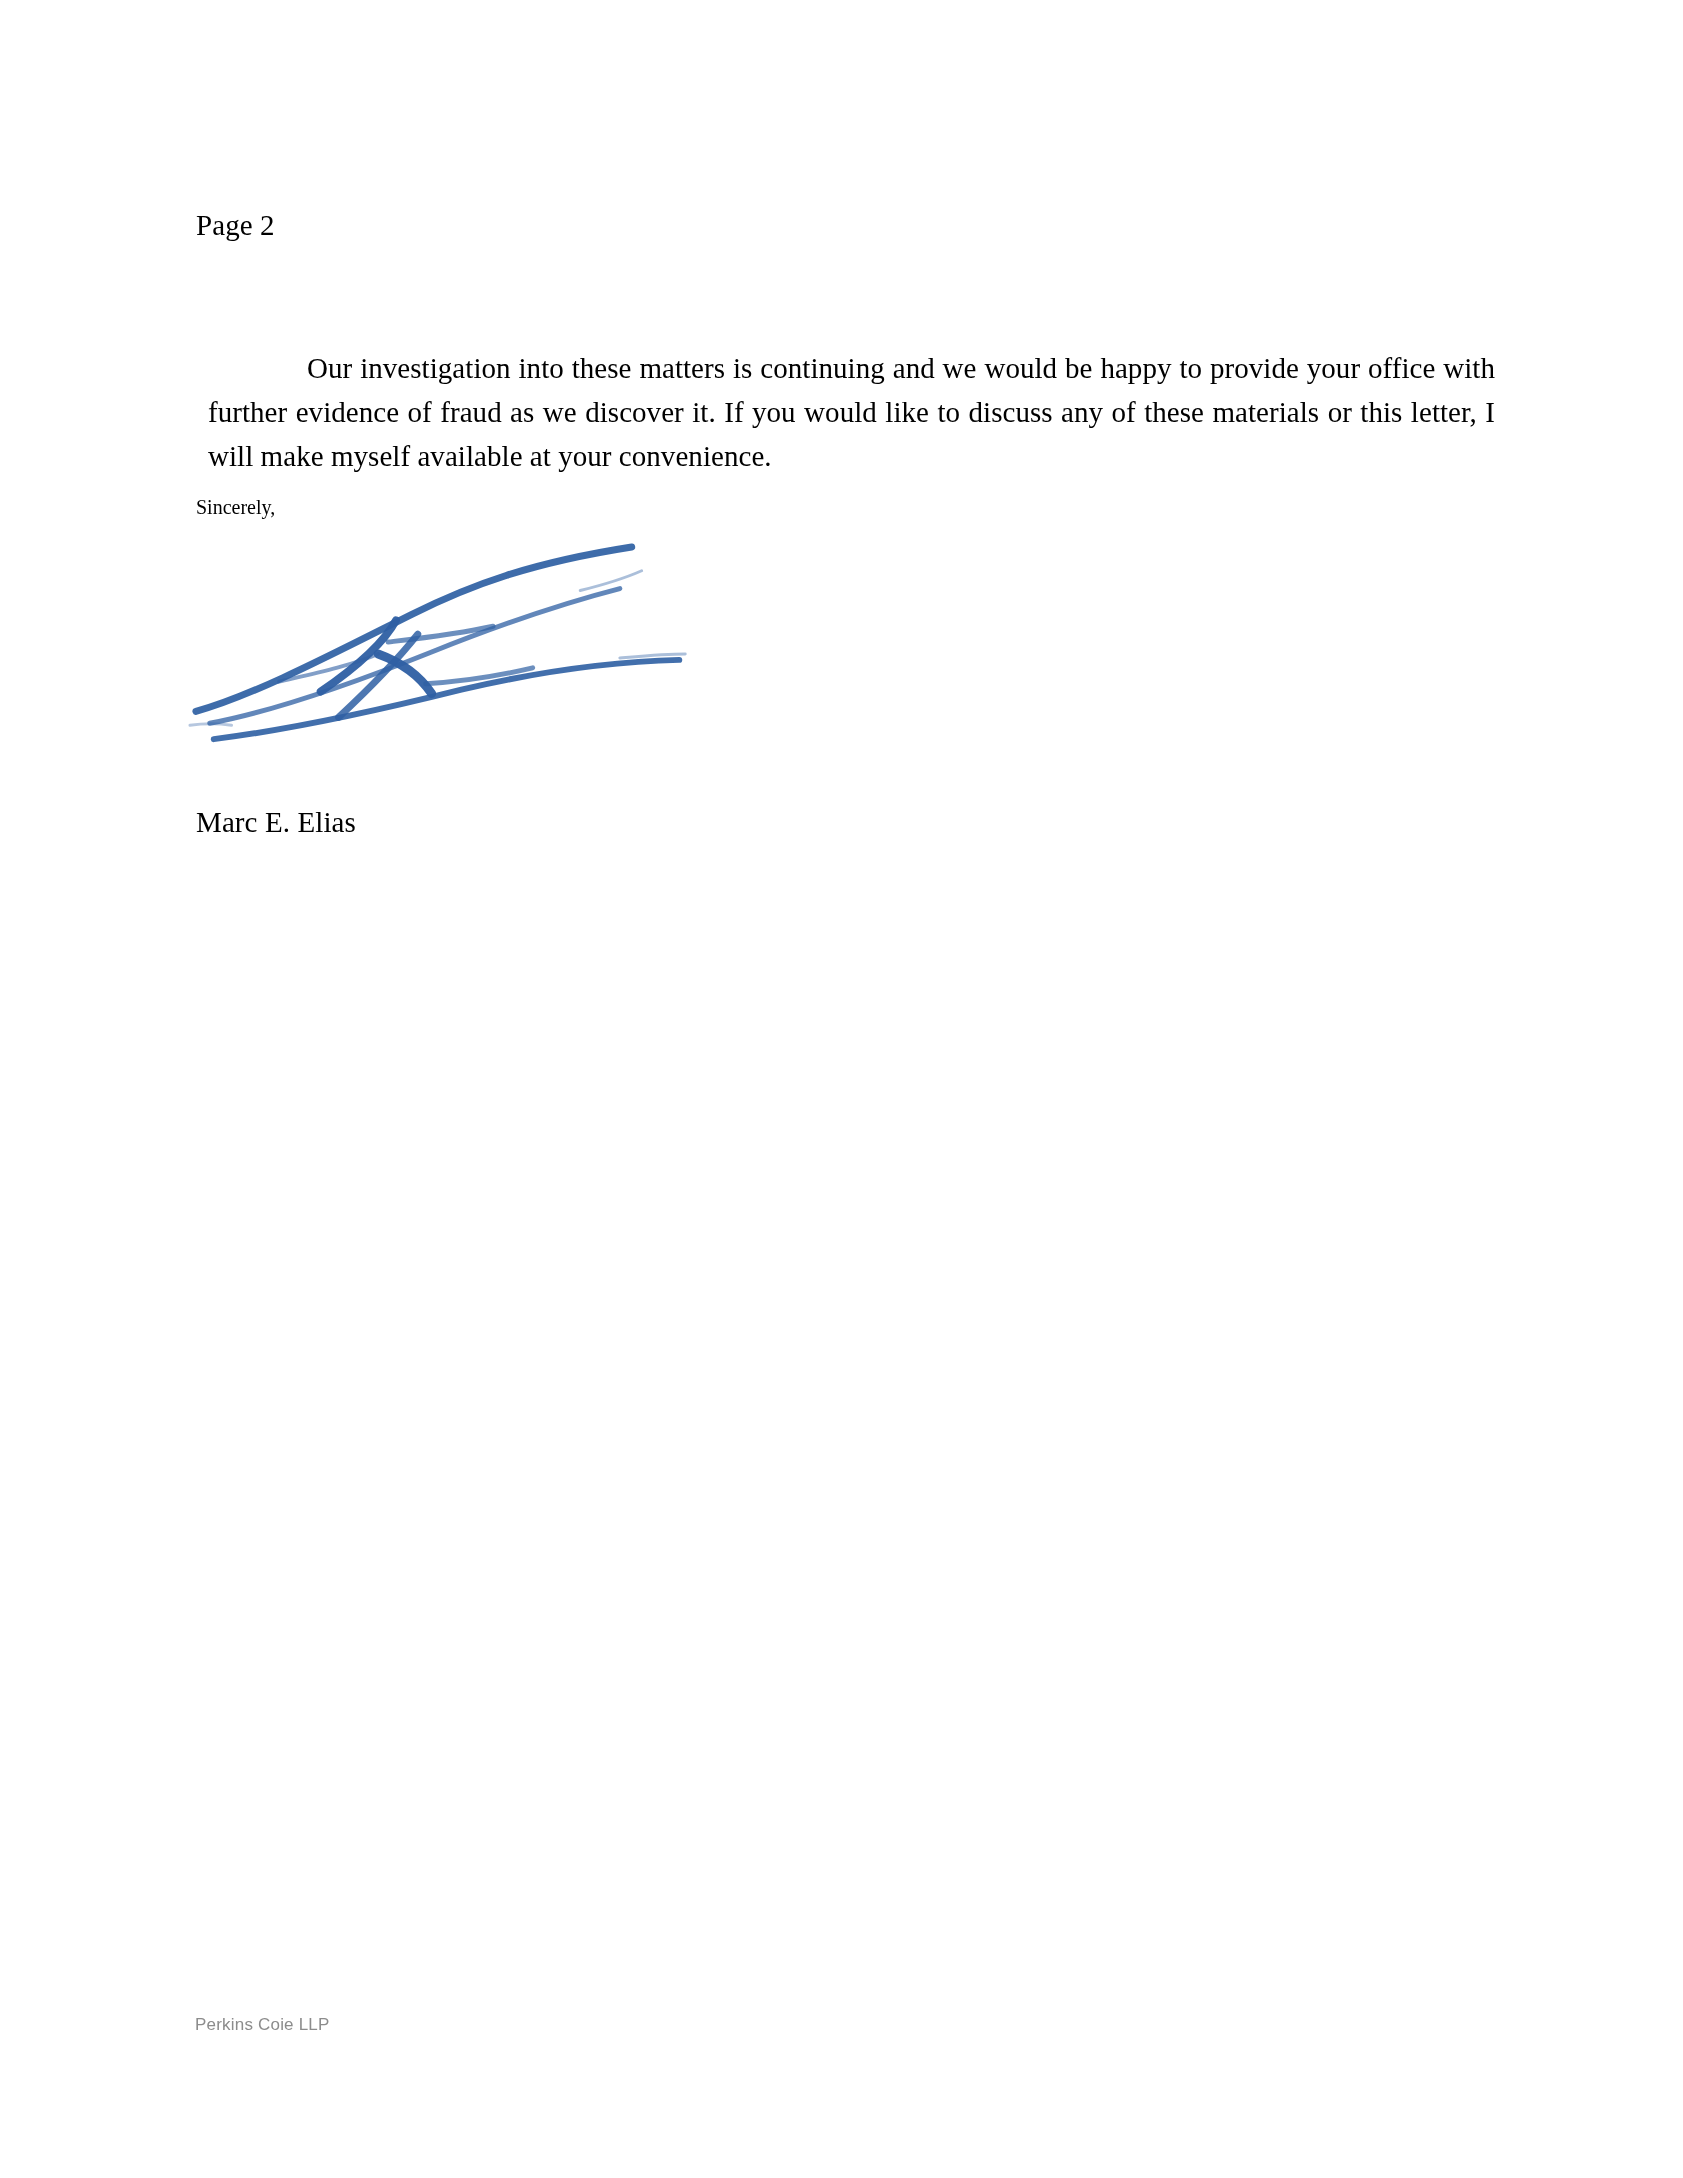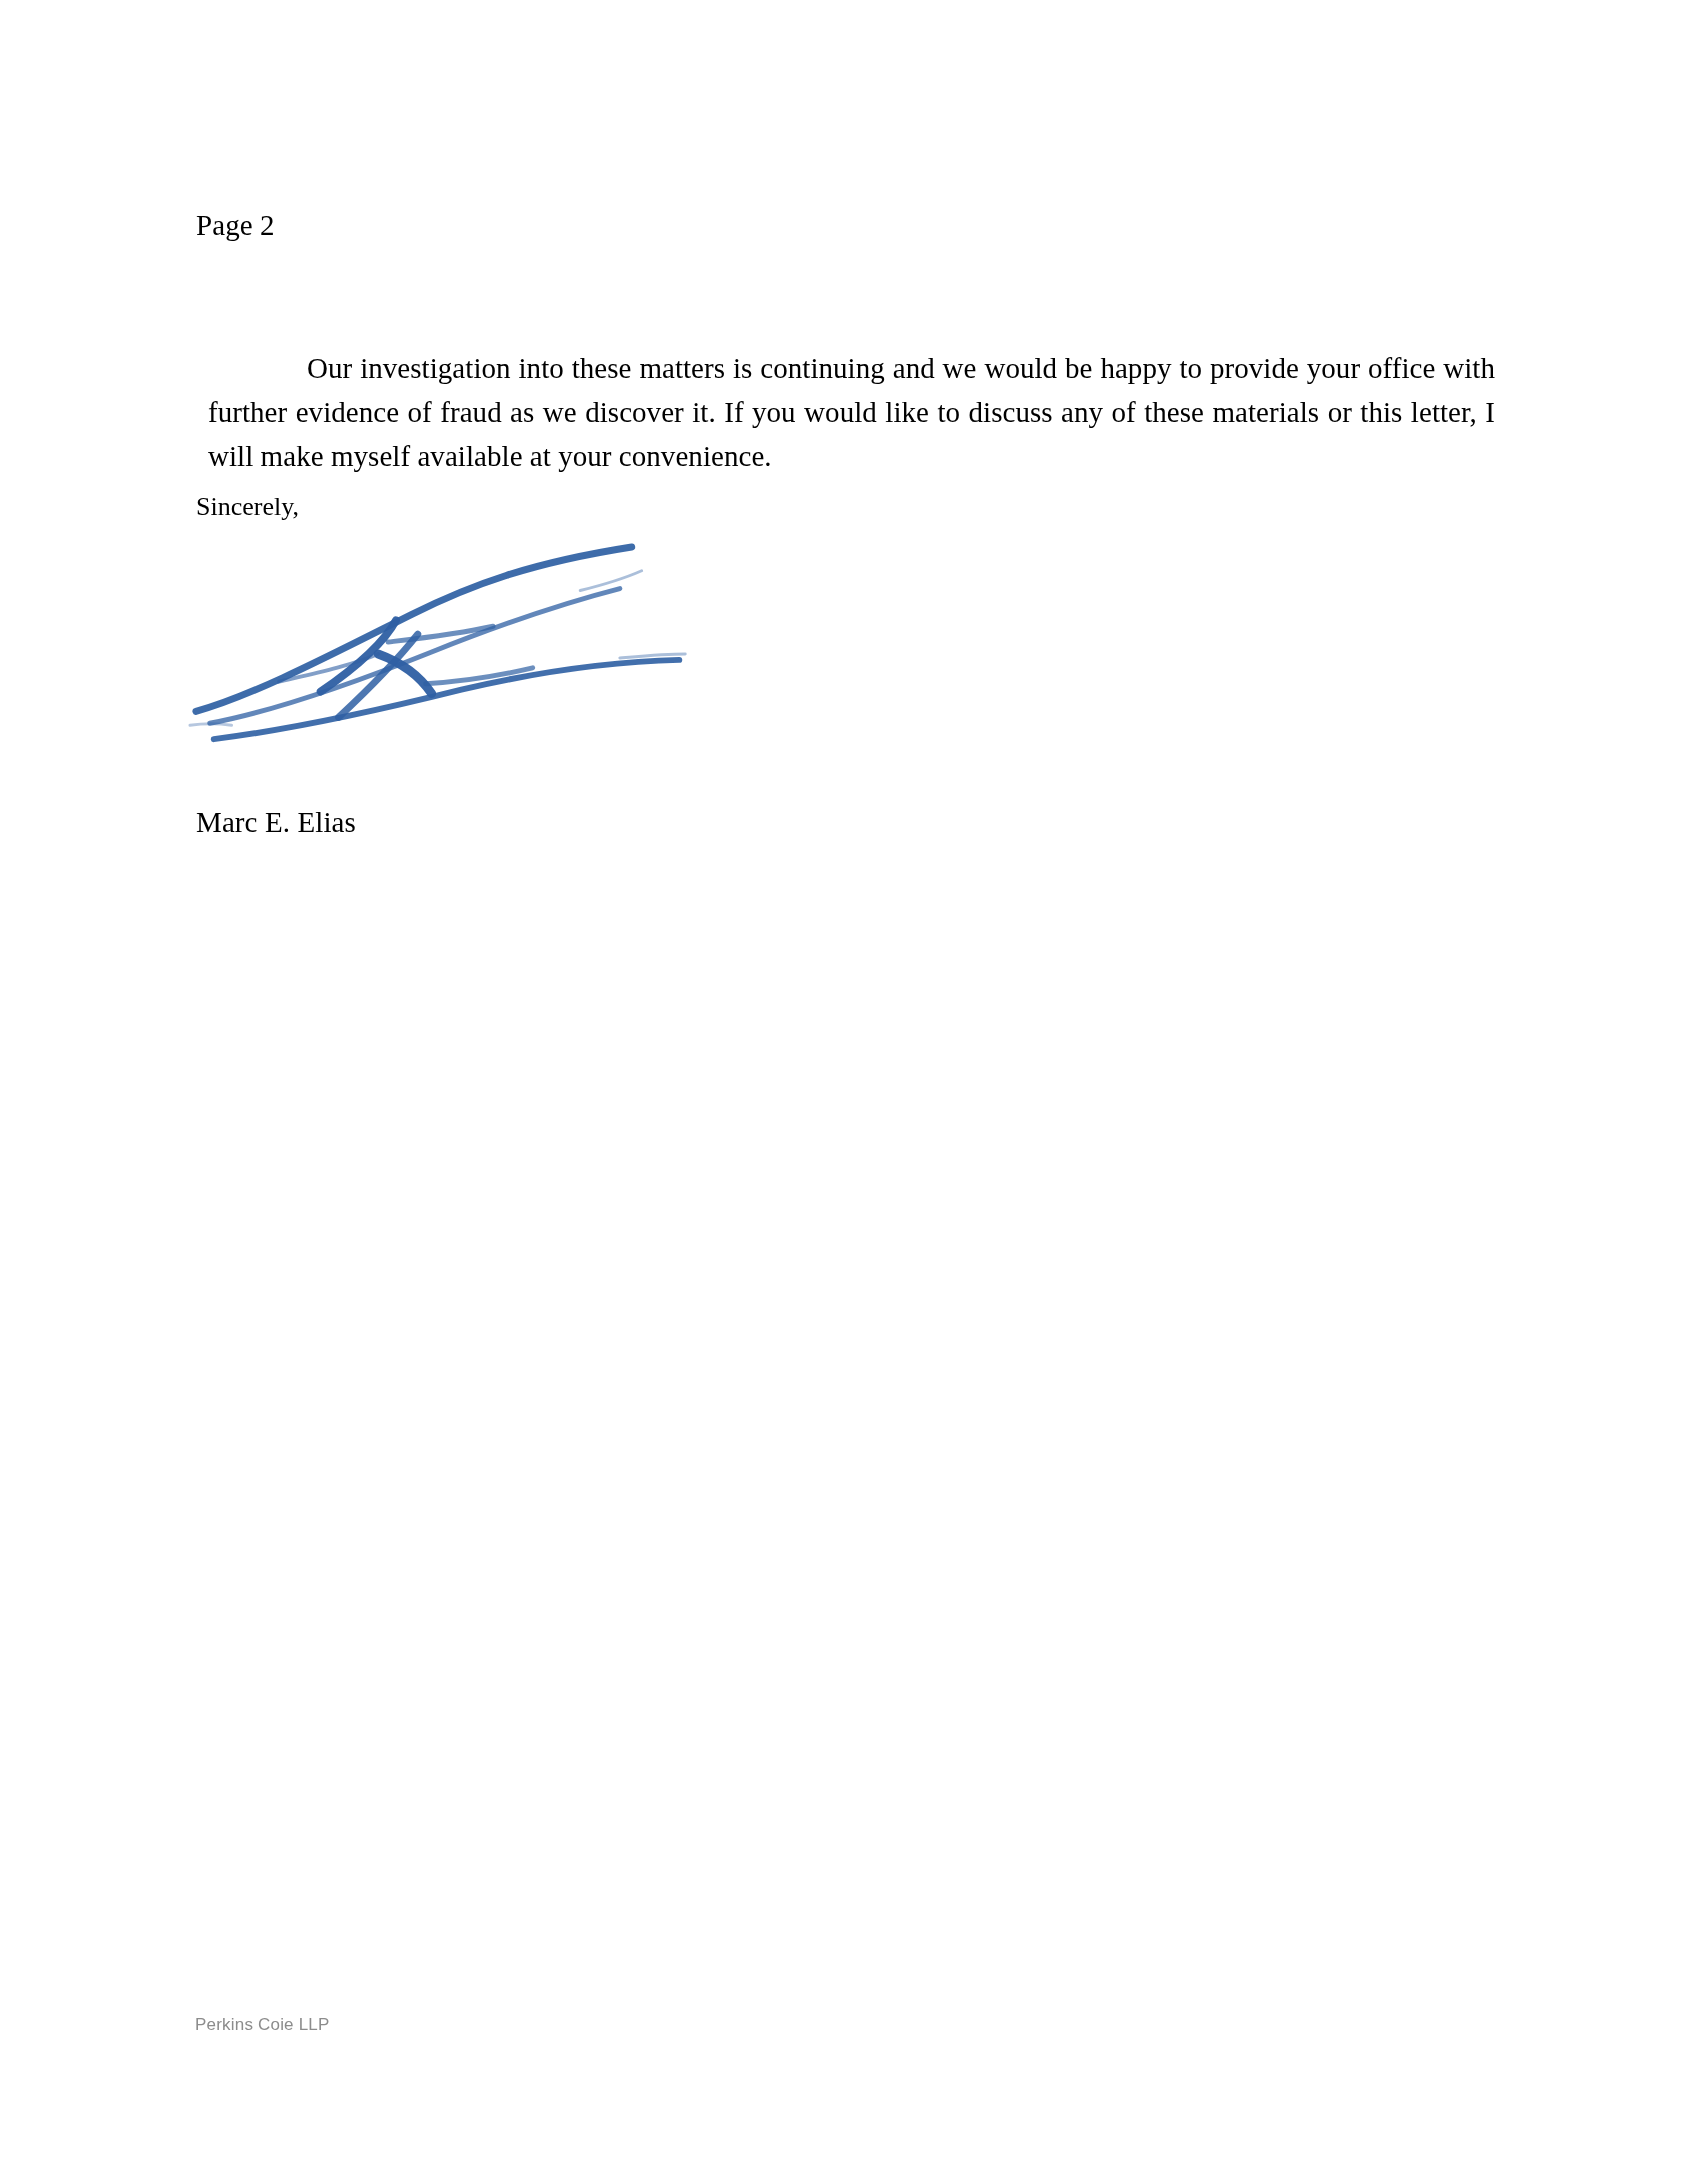--- a/index.html
+++ b/index.html
@@ -40,21 +40,21 @@
     font-size: 29px;
     line-height: 44px;
     text-align: justify;
     text-indent: 99px;
     letter-spacing: 0.05px;
   }
   .closing {
     position: absolute;
     left: 196px;
     top: 489px;
-    font-size: 26px;
+    font-size: 20px;
     line-height: 36px;
   }
   .signature {
     position: absolute;
     left: 184px;
     top: 535px;
     width: 525px;
     height: 228px;
   }
   .signature svg {

